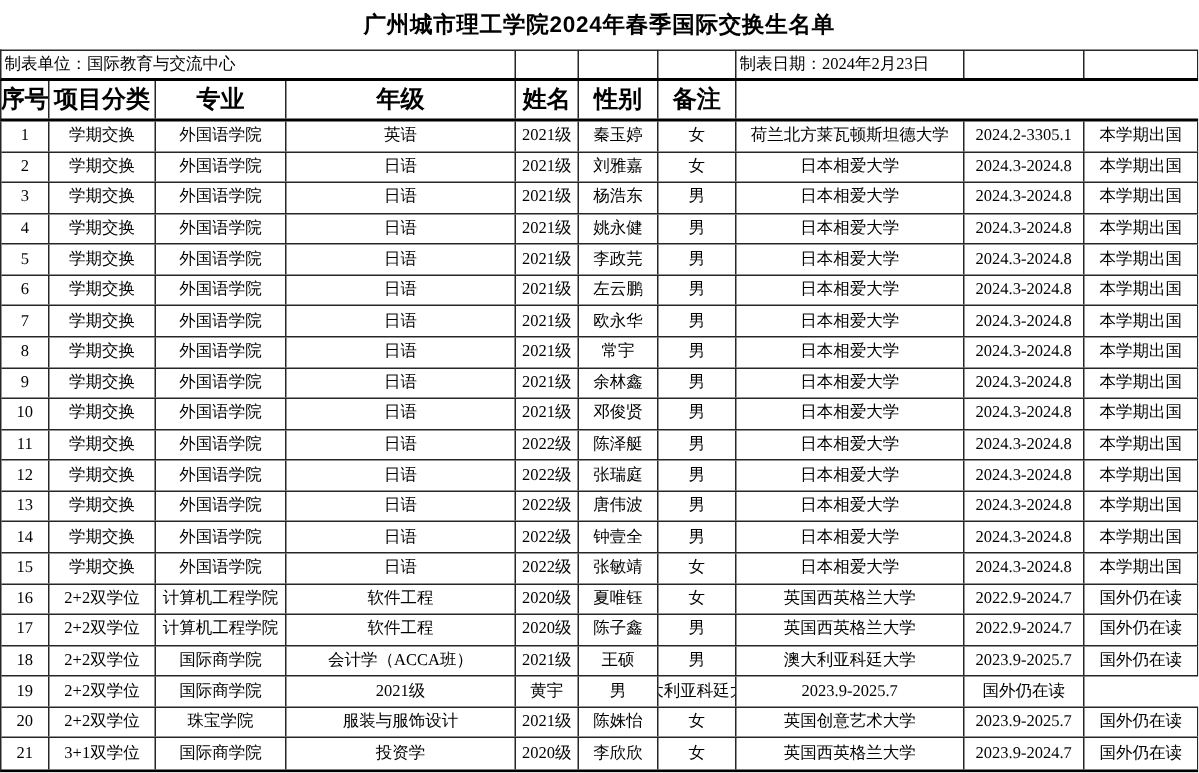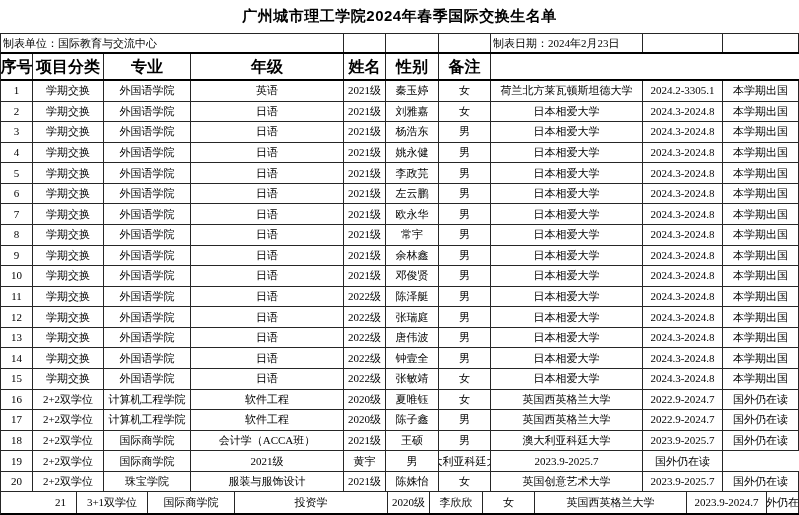--- a/index.html
+++ b/index.html
@@ -62,21 +62,21 @@
     border-left: 1px solid var(--border, #262626);
     border-bottom: 2px solid var(--thick, #000000);
     box-sizing: border-box;
   }
   .row {
     display: grid;
     grid-template-columns: 32px 71px 87px 153px 42px 53px 52px 152px 80px 1fr;
     border-bottom: 1px solid var(--border, #262626);
     box-sizing: border-box;
   }
-  .row:last-child { border-bottom: none; padding-left: 44px; }
+  .row:last-child { border-bottom: none; }
 </style>
 </head>
 <body>
 
 <div class="sheet" style="--bg: #ffffff; --text: #000000; --border: #262626; --thick: #000000;">
 
   <div class="title-row">广州城市理工学院2024年春季国际交换生名单</div>
 
   <div class="grid meta-row">
     <div class="cell left span4">制表单位：国际教育与交流中心</div>

